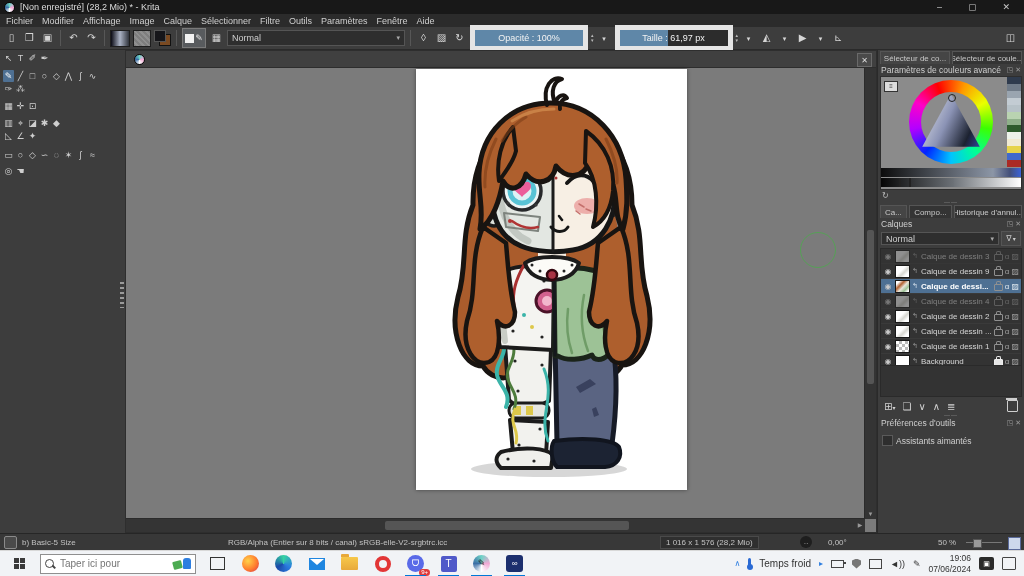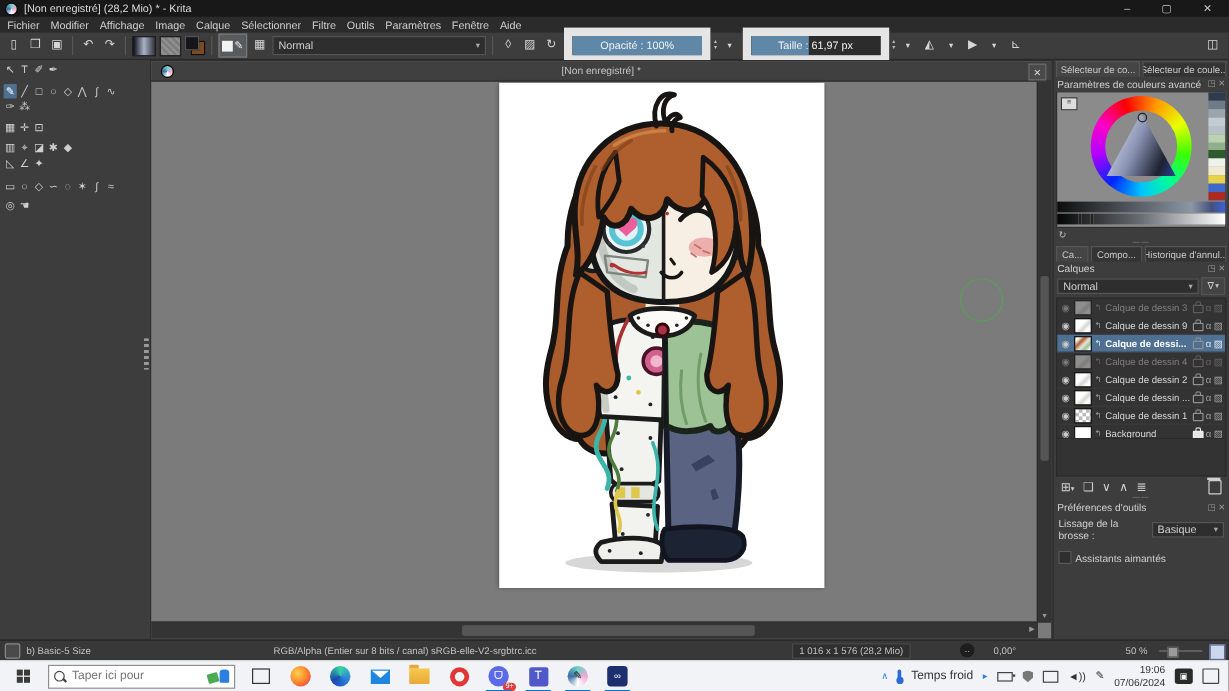--- a/index.html
+++ b/index.html
@@ -25,21 +25,21 @@
   .chip-pat{width:16px;height:15px;border:1px solid #1e1e1e;
     background:repeating-linear-gradient(45deg,#7e7e7e 0 2px,#8f8f8f 2px 4px);}
   .chip-fgbg{width:17px;height:16px;position:relative;}
   .chip-fgbg .bg{position:absolute;right:0;bottom:0;width:10px;height:10px;background:#7a4a22;border:1px solid #111;}
   .chip-fgbg .fg{position:absolute;left:0;top:0;width:10px;height:10px;background:#16161a;border:1px solid #555;}
   .brush-editor{width:22px;height:18px;background:#585b5e;border:1px solid #7a7a7a;display:flex;align-items:center;justify-content:center;}
   .brush-editor .pad{width:9px;height:9px;background:#f2f2f2;margin-right:1px;}
   .dd{height:16px;background:#2e2e2e;border:1px solid #555;color:#cfcfcf;font-size:9px;
     display:flex;align-items:center;padding:0 4px;box-sizing:border-box;}
   .dd .car{margin-left:auto;font-size:7px;color:#aaa;}
-  .slider{position:relative;height:16px;background:#2c2c2c;border:7px solid #e5e5e5;overflow:hidden;}
+  .slider{position:relative;height:16px;background:#2c2c2c;border:5px solid #e5e5e5;overflow:hidden;}
   .slider .fill{position:absolute;left:0;top:0;bottom:0;}
   .slider .lab{position:absolute;inset:0;display:flex;align-items:center;justify-content:center;
     color:#f2f2f2;font-size:9px;white-space:nowrap;}
   .spin{display:flex;flex-direction:column;justify-content:center;color:#bbb;font-size:5px;line-height:5px;}
   
   .mainzone{position:absolute;left:0;top:50px;width:1024px;height:483px;background:#3d3d3d;}
   
   .toolbox{position:absolute;left:0;top:2px;width:118px;}
   .trow{display:flex;gap:1px;padding-left:3px;margin-bottom:1px;}
   .tool{width:11px;height:12px;display:flex;align-items:center;justify-content:center;
@@ -322,21 +322,20 @@
       <div class="trow" style="margin-top:4px;">
         <span class="tool">◎</span>
         <span class="tool">☚</span>
       </div>
     </div>
     <div class="splitter-grip"></div>
 
     <div class="canvas-sub">
       <div class="doc-titlebar">
         <span class="krita-logo" style="margin-left:8px;"></span>
-        <span class="doc-title">[Non enregistré] *</span>
         <span class="doc-close">✕</span>
       </div>
 
       <div class="paper">
         <svg viewBox="0 0 271 421" width="271" height="421">
           <g stroke-linejoin="round" stroke-linecap="round">
             <ellipse cx="133" cy="400" rx="78" ry="8" fill="#c9c9c9" opacity="0.75"></ellipse>
 
             <path d="M135,42 C88,42 56,84 57,136 C44,168 52,196 42,228 C33,264 46,297 67,297 C76,313 101,313 105,296 C108,276 102,248 104,224 L168,224 C170,250 164,282 168,297 C173,313 197,313 206,296 C227,296 240,263 231,227 C221,194 229,168 216,136 C216,84 183,42 135,42 Z" fill="#aa5c2c" stroke="#181411" stroke-width="5"></path>
             <path d="M58,210 C56,226 58,244 62,258 M214,210 C216,226 214,244 210,258" stroke="#cf8a4c" stroke-width="3" fill="none" opacity="0.8"></path>
@@ -603,27 +602,20 @@
       </div>
       <div class="grab-dots">——</div>
 
       <div class="dheader">
         <span>Préférences d'outils</span>
         <span class="hic">
             <span>◳</span>
             <span>✕</span>
           </span>
       </div>
-      <div class="toolopt-row">
-        <span>Lissage de la brosse :</span>
-        <span class="dd" style="margin-left:auto;">
-          <span>Basique</span>
-            <span class="car">▾</span>
-        </span>
-      </div>
       <div class="toolopt-row" style="margin-top:4px;">
         <span class="checkbox"></span>
         <span>Assistants aimantés</span>
       </div>
     </div>
   </div>
 
   <div class="statusbar">
     <span class="preset-ic"></span>
     <span>b) Basic-5 Size</span>

